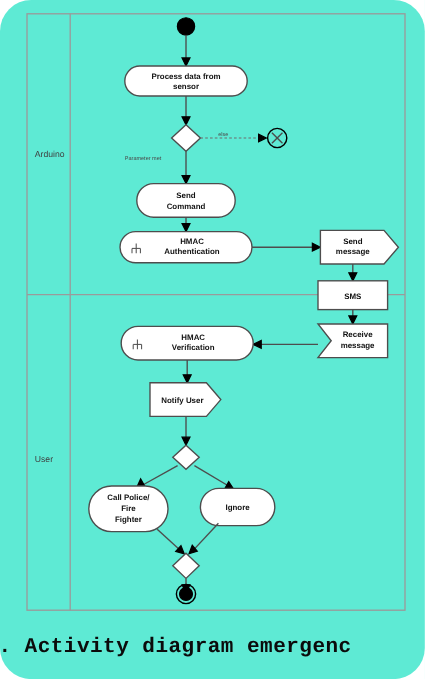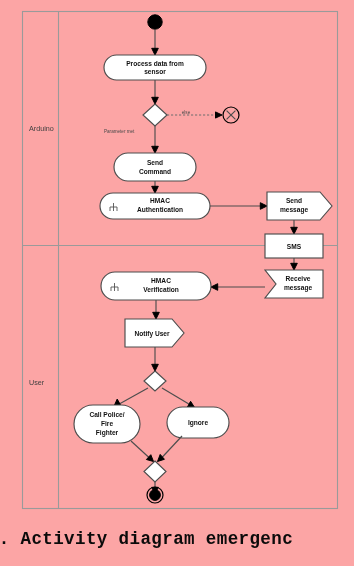--- a/index.html
+++ b/index.html
@@ -1,17 +1,17 @@
 <!DOCTYPE html>
 <html><head>
 <meta charset="utf-8">
 <style>
   html,body{margin:0;padding:0;background:#ffffff;}
   body{width:354px;height:566px;overflow:hidden;font-family:"Liberation Sans",sans-serif;}
-  #stage{position:relative;width:354px;height:566px;background:#fca5a5;}
+  #stage{position:relative;width:354px;height:566px;background:#5eead4;border-radius:26px;}
   #diagram{position:absolute;left:0;top:0;width:354px;height:520px;}
   .capwrap{position:absolute;left:0;top:521px;width:354px;height:45px;overflow:hidden;}
   .caption{position:absolute;left:-34px;top:8px;white-space:nowrap;
            font-family:"Liberation Mono","DejaVu Sans Mono",monospace;
            font-size:17.5px;font-weight:bold;color:#0b0b0b;letter-spacing:0.4px;}
   svg{display:block;}
   .lane-label{font-size:7.2px;fill:#3f3f3f;font-family:"Liberation Sans",sans-serif;}
   .node-text{font-size:6.6px;font-weight:bold;fill:#111;font-family:"Liberation Sans",sans-serif;text-anchor:middle;}
   .edge-text{font-size:4.6px;fill:#4a4a4a;font-family:"Liberation Sans",sans-serif;}
   .frame{fill:none;stroke:#9a9a9a;stroke-width:1.1;}

